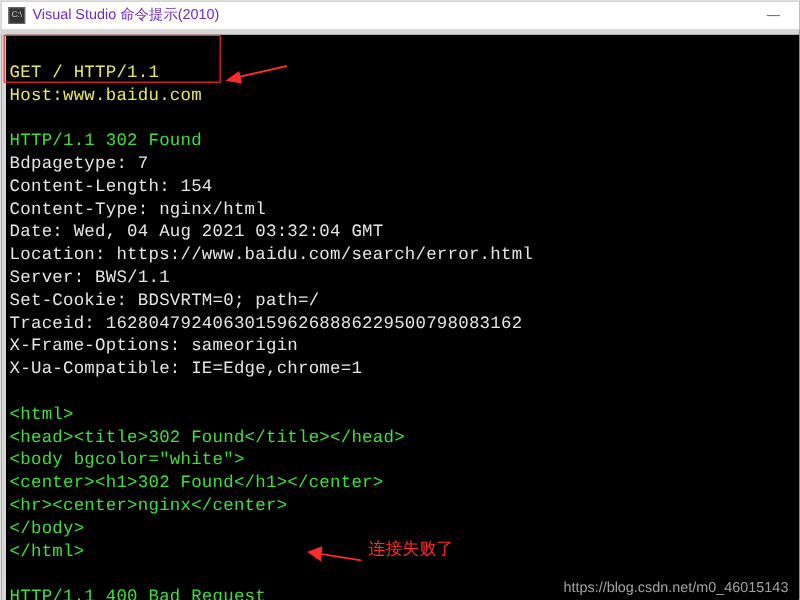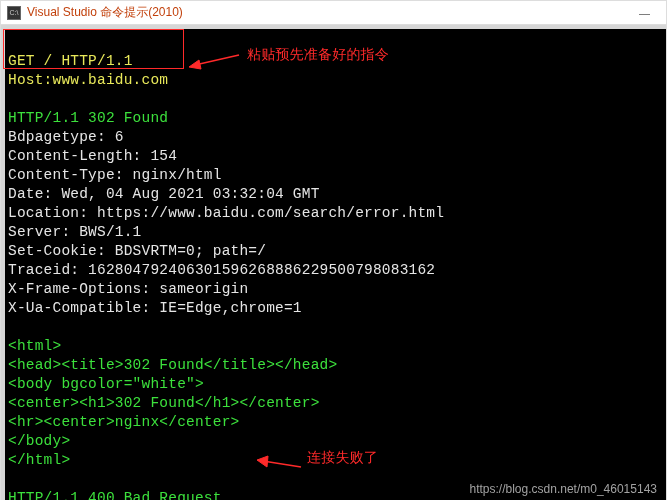--- a/index.html
+++ b/index.html
@@ -33,21 +33,21 @@
       border: 1px solid #666;
       display: flex;
       align-items: center;
       justify-content: center;
       font-size: 7px;
       color: #ccc;
       font-family: Arial, sans-serif;
     }
     .titlebar-text {
       font-size: 12px;
-      color: #c2410c;
+      color: #6d28d9;
       font-family: "Microsoft YaHei", sans-serif;
       flex: 1;
     }
     .win-controls {
       display: flex;
       gap: 14px;
       font-size: 11px;
       color: #555;
       font-family: Arial, sans-serif;
       padding-right: 4px;
@@ -108,21 +108,21 @@
     <div class="win-controls">
       <span class="win-btn">—</span>
     </div>
   </div>
 
   <div class="terminal">
 <span class="hl-yellow">GET / HTTP/1.1</span>
 <span class="hl-yellow">Host:www.baidu.com</span>
 
 <span class="hl-green">HTTP/1.1 302 Found</span>
-<span>Bdpagetype: 6</span>
+<span>Bdpagetype: 7</span>
 <span>Content-Length: 154</span>
 <span>Content-Type: nginx/html</span>
 <span>Date: Wed, 04 Aug 2021 03:32:04 GMT</span>
 <span>Location: https://www.baidu.com/search/error.html</span>
 <span>Server: BWS/1.1</span>
 <span>Set-Cookie: BDSVRTM=0; path=/</span>
 <span>Traceid: 162804792406301596268886229500798083162</span>
 <span>X-Frame-Options: sameorigin</span>
 <span>X-Ua-Compatible: IE=Edge,chrome=1</span>
 
@@ -133,21 +133,20 @@
 <span class="hl-green">&lt;hr&gt;&lt;center&gt;nginx&lt;/center&gt;</span>
 <span class="hl-green">&lt;/body&gt;</span>
 <span class="hl-green">&lt;/html&gt;</span>
 
 <span class="hl-green">HTTP/1.1 400 Bad Request</span>
     <div class="red-box" style="left:-2px; top:0px; width:181px; height:40px;"></div>
     <svg class="arrow" style="left:178px; top:18px;" width="60" height="24">
       <line x1="56" y1="8" x2="12" y2="18" stroke-width="1.5"></line>
       <polygon points="6,20 16,13 18,22"></polygon>
     </svg>
-    <div class="annot" style="left:242px; top:16px;">粘贴预先准备好的指令</div>
     <svg class="arrow" style="left:248px; top:424px;" width="52" height="20">
       <line x1="48" y1="14" x2="10" y2="8" stroke-width="1.5"></line>
       <polygon points="4,7 15,3 14,14"></polygon>
     </svg>
     <div class="annot" style="left:302px; top:419px;">连接失败了</div>
   </div>
 
 </div>
 
 <div class="watermark">https://blog.csdn.net/m0_46015143</div>

